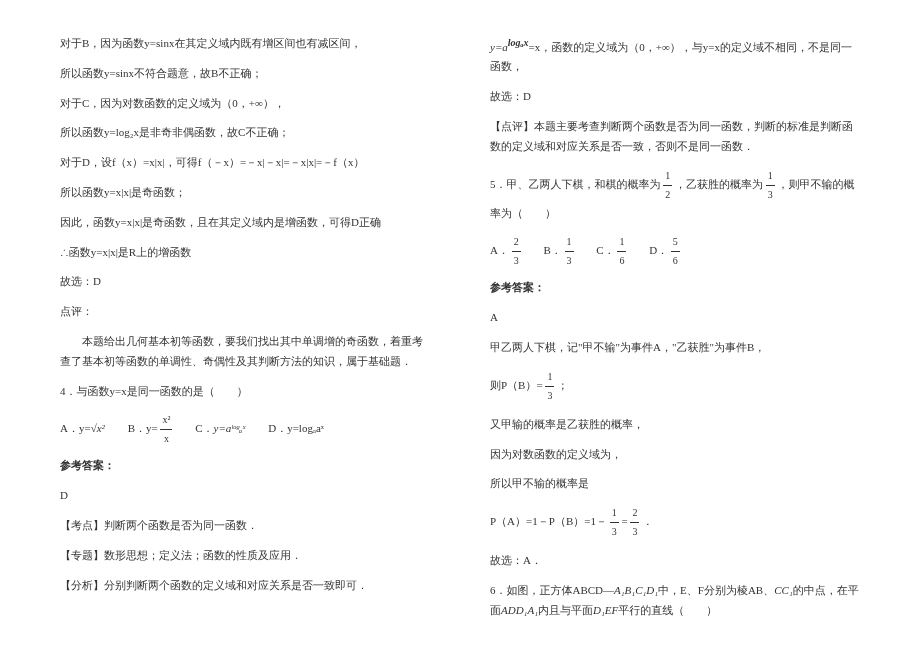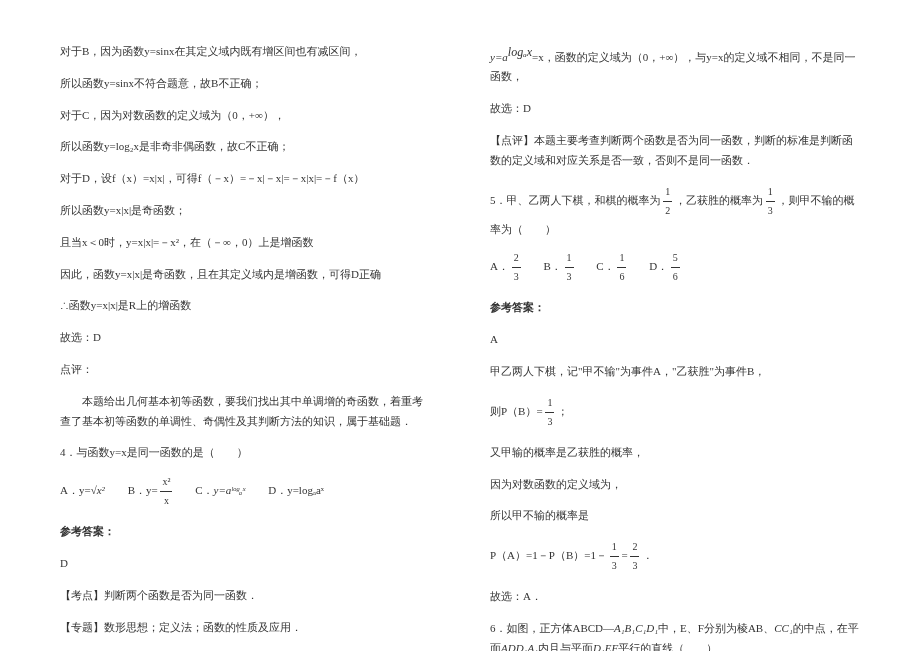--- a/index.html
+++ b/index.html
@@ -9,21 +9,21 @@
       font-size: 11px;
       color: #333;
       line-height: 1.8;
       display: flex;
       gap: 60px;
     }
     .col {
       flex: 1;
     }
     p {
-      margin: 12px 0 10px 0;
+      margin: 4px 0 10px 0;
     }
     .math {
       font-family: "Times New Roman", serif;
       font-style: italic;
     }
     .bold {
       font-weight: bold;
     }
     .frac {
       display: inline-block;
@@ -40,33 +40,32 @@
       display: block;
       padding: 0 2px;
     }
     .options {
       margin: 8px 0;
     }
     .opt {
       display: inline-block;
       margin-right: 20px;
     }
-    sup { font-size: 12px; vertical-align: super; }
+    sup { font-size: 10px; vertical-align: super; font-weight: bold; }
   </style>
 </head>
 <body>
 
 <div class="col">
   <p>对于B，因为函数y=sinx在其定义域内既有增区间也有减区间，</p>
   <p>所以函数y=sinx不符合题意，故B不正确；</p>
   <p>对于C，因为对数函数的定义域为（0，+∞），</p>
   <p>所以函数y=log₂x是非奇非偶函数，故C不正确；</p>
   <p>对于D，设f（x）=x|x|，可得f（－x）=－x|－x|=－x|x|=－f（x）</p>
   <p>所以函数y=x|x|是奇函数；</p>
-  <p>且当x＜0时，y=x|x|=－x²，在（－∞，0）上是增函数</p>
   <p>因此，函数y=x|x|是奇函数，且在其定义域内是增函数，可得D正确</p>
   <p>∴函数y=x|x|是R上的增函数</p>
   <p>故选：D</p>
   <p>点评：</p>
   <p>　　本题给出几何基本初等函数，要我们找出其中单调增的奇函数，着重考查了基本初等函数的单调性、奇偶性及其判断方法的知识，属于基础题．</p>
   <p>4．与函数y=x是同一函数的是（　　）</p>
   <p class="options">
     <span class="opt">
       <span>A．y=</span><span class="math">√x²</span>
     </span>

